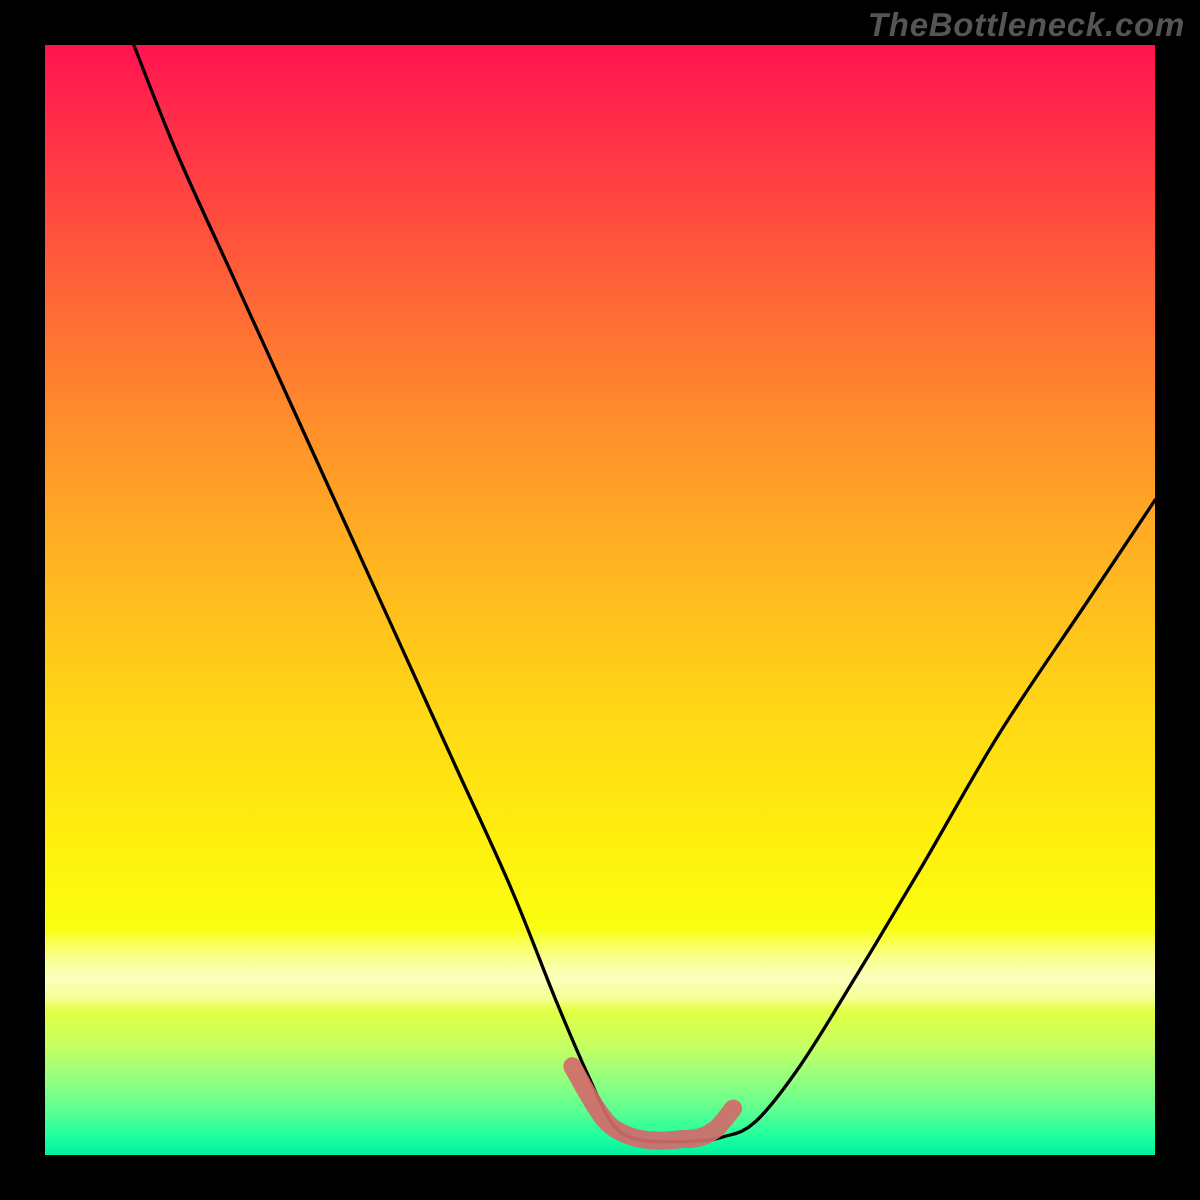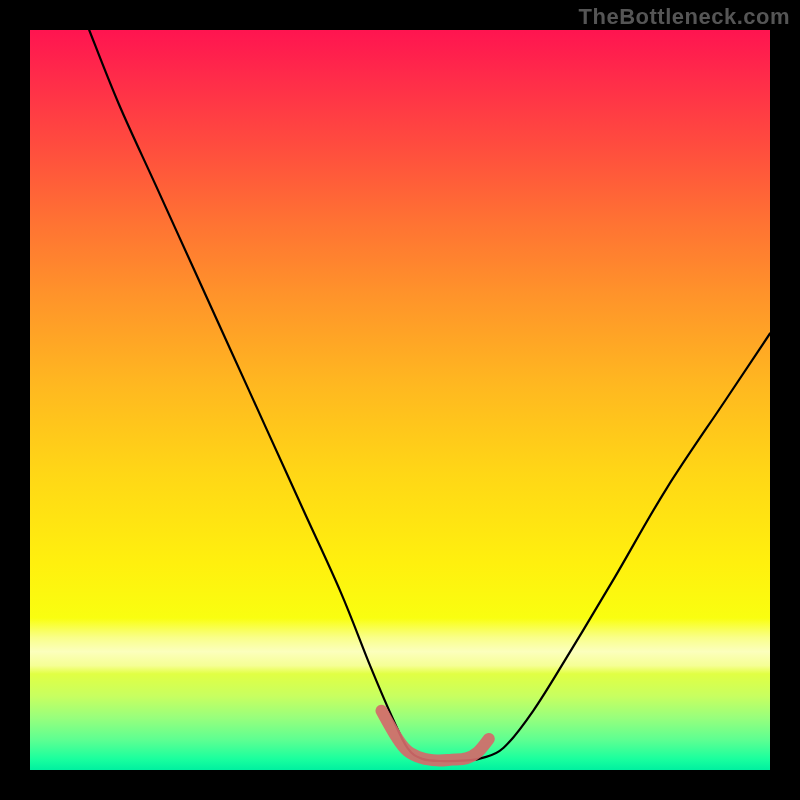--- a/index.html
+++ b/index.html
@@ -9,20 +9,21 @@
     height: 800px;
     background: #000;
     overflow: hidden;
     font-family: Arial, Helvetica, sans-serif;
   }
   .frame {
     position: relative;
     width: 800px;
     height: 760px;
     background: #000;
+    font-style: italic;
   }
   .watermark {
     position: absolute;
     top: 4px;
     right: 10px;
     color: #555;
     font-size: 22px;
     font-weight: 600;
     letter-spacing: 0.5px;
     z-index: 30;

